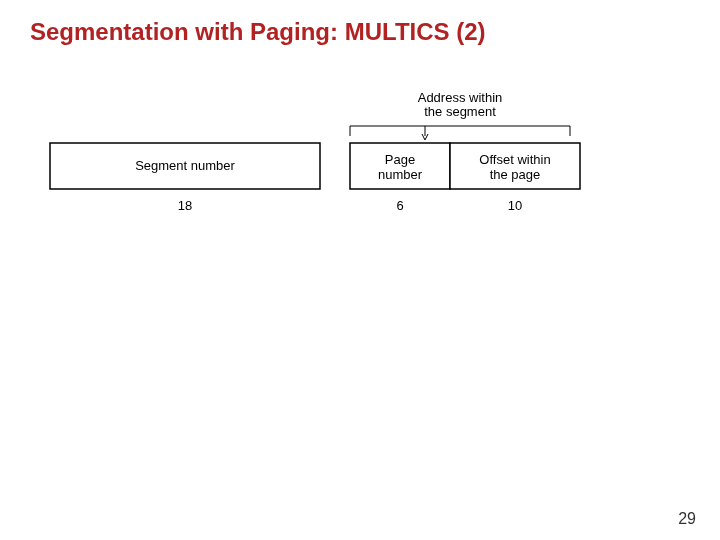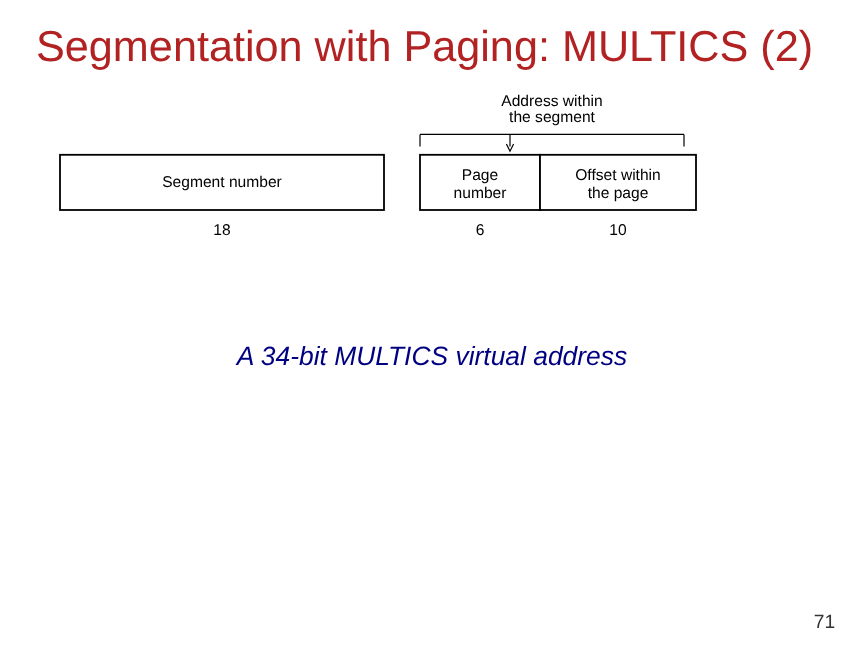--- a/index.html
+++ b/index.html
@@ -13,24 +13,24 @@
     }
 
     .slide {
       width: 720px;
       height: 540px;
       padding: 18px 30px 18px 30px;
       position: relative;
     }
 
     .title {
-      font-size: 36px;
+      font-size: 24px;
       color: #b22222;
-      font-weight: normal;
-      margin-bottom: 14px;
+      font-weight: bold;
+      margin-bottom: 42px;
       font-family: Arial, sans-serif;
     }
 
     .diagram-area {
       position: relative;
       width: 100%;
       margin-top: 10px;
       text-decoration: underline;
     }
 
@@ -92,17 +92,16 @@
 
       <text x="155" y="122" text-anchor="middle" font-size="13" font-family="Arial">18</text>
 
       <text x="370" y="122" text-anchor="middle" font-size="13" font-family="Arial">6</text>
 
       <text x="485" y="122" text-anchor="middle" font-size="13" font-family="Arial">10</text>
 
     </svg>
   </div>
 
-  <div class="subtitle">A 34-bit MULTICS virtual address</div>
 
-  <div class="page-number">71</div>
+  <div class="page-number">29</div>
 
 </div>
 
 </body></html>

